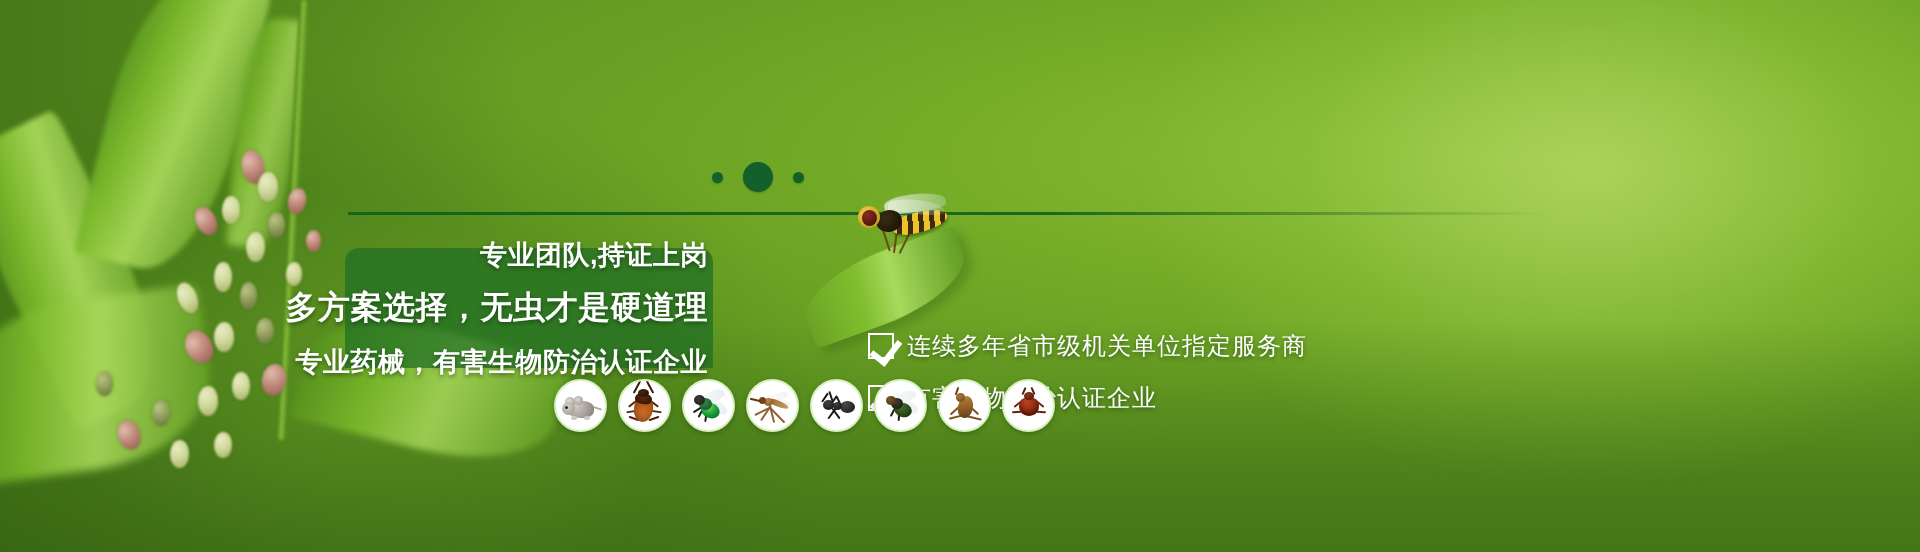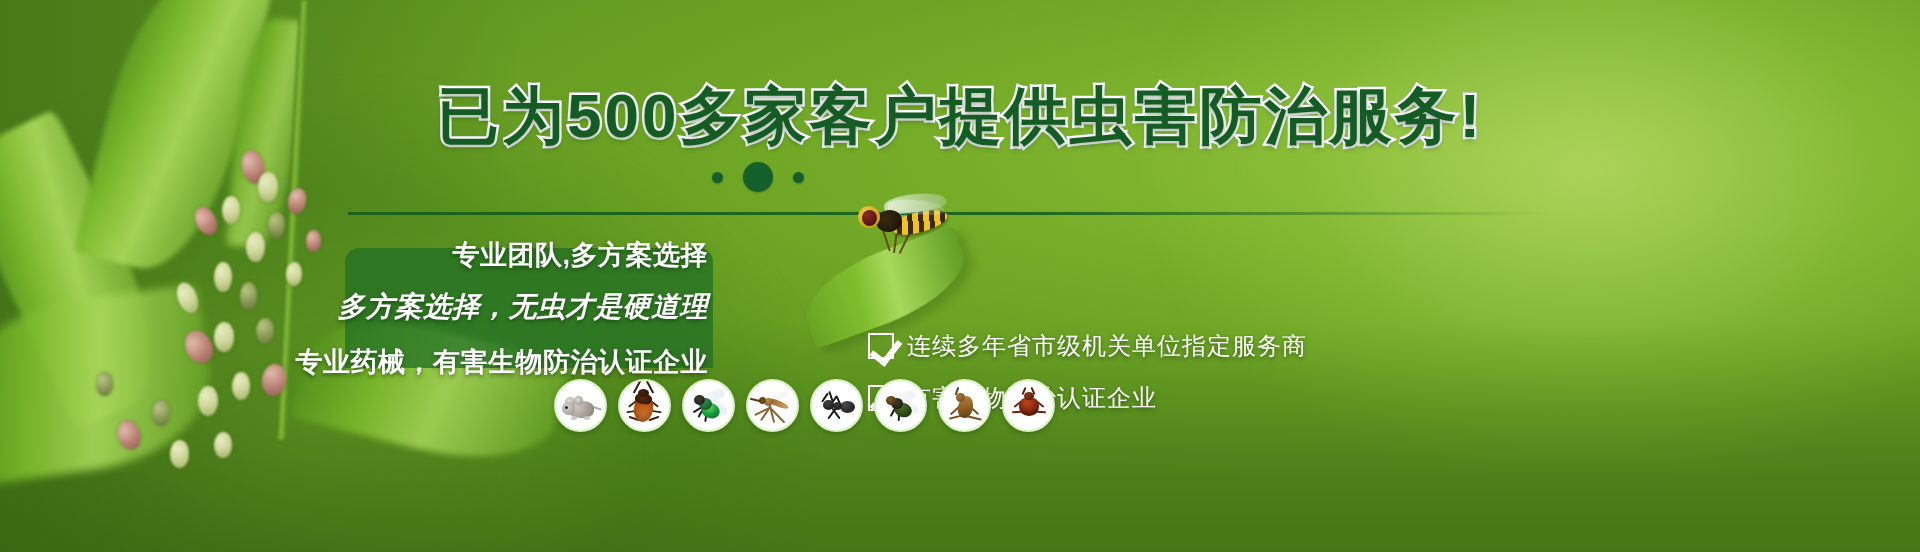--- a/index.html
+++ b/index.html
@@ -128,21 +128,21 @@
     padding-right: 12px;
   }
   .pline {
     color: #ffffff;
     font-weight: 700;
     text-shadow: 0 2px 4px rgba(10,40,5,.55);
     white-space: nowrap;
     font-family: "Liberation Sans", "DejaVu Sans", sans-serif;
   }
   .pline.p1 { font-size: 27px; letter-spacing: .5px; height: 64px; line-height: 74px; }
-  .pline.p2 { font-size: 28px; letter-spacing: .5px; height: 50px; line-height: 50px; font-style: italic; }
+  .pline.p2 { font-size: 32px; letter-spacing: .5px; height: 50px; line-height: 50px; }
   .pline.p3 { font-size: 27px; letter-spacing: .5px; height: 52px; line-height: 60px; }
 
   
   .checklist {
     position: absolute; left: 868px; top: 330px;
     display: flex; flex-direction: column; gap: 20px;
   }
   .check-row { display: flex; align-items: center; gap: 13px; }
   .check-box {
     width: 26px; height: 26px;
@@ -404,35 +404,32 @@
       <div class="bud dk" style="left:152px; top:400px; width:18px; height:26px;"></div>
       <div class="bud red" style="left:118px; top:420px; width:22px; height:30px; transform:rotate(-18deg);"></div>
       <div class="bud" style="left:170px; top:440px; width:19px; height:28px;"></div>
       <div class="bud" style="left:214px; top:432px; width:18px; height:26px;"></div>
       <div class="bud dk" style="left:96px;  top:372px; width:17px; height:24px;"></div>
       <div class="bud" style="left:286px; top:262px; width:16px; height:24px;"></div>
       <div class="bud red" style="left:306px; top:230px; width:15px; height:22px;"></div>
     </div>
   </div>
 
-  <div class="headline">
-    <span class="hl-inner">已为500多家客户提供虫害防治服务!</span>
-  </div>
 
   <div class="rule"></div>
 
   <div class="dots">
     <span class="dot d1"></span>
     <span class="dot d2"></span>
     <span class="dot d3"></span>
   </div>
 
   <div class="panel"></div>
   <div class="panel-lines">
-    <div class="pline p1">专业团队,多方案选择</div>
+    <div class="pline p1">专业团队,持证上岗</div>
     <div class="pline p2">多方案选择，无虫才是硬道理</div>
     <div class="pline p3">专业药械，有害生物防治认证企业</div>
   </div>
 
   <div class="flyleaf"></div>
   <div class="hoverfly">
     <div class="hf-leg g1"></div>
       <div class="hf-leg g2"></div>
       <div class="hf-leg g3"></div>
     <div class="hf-abdomen"></div>

